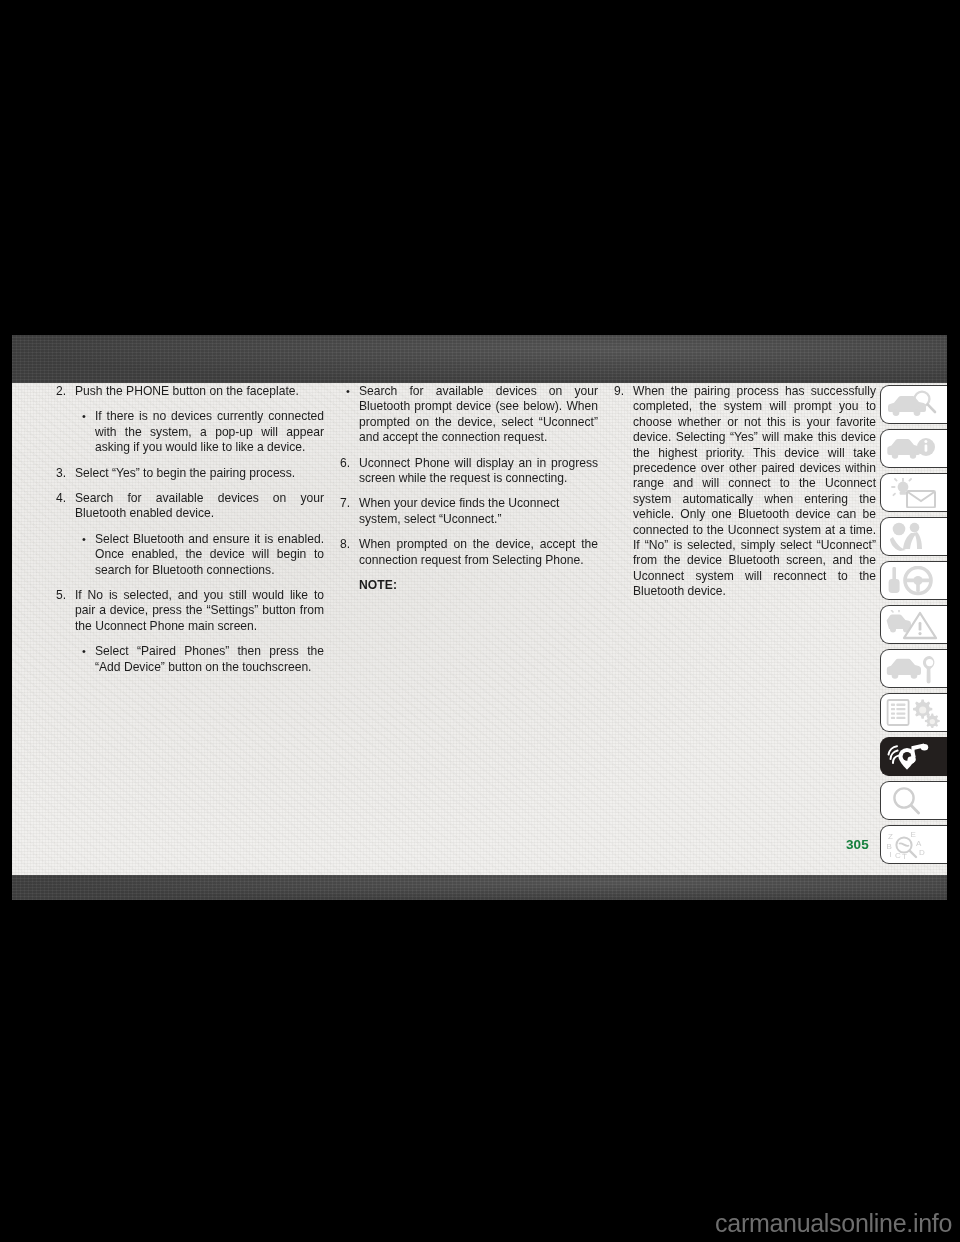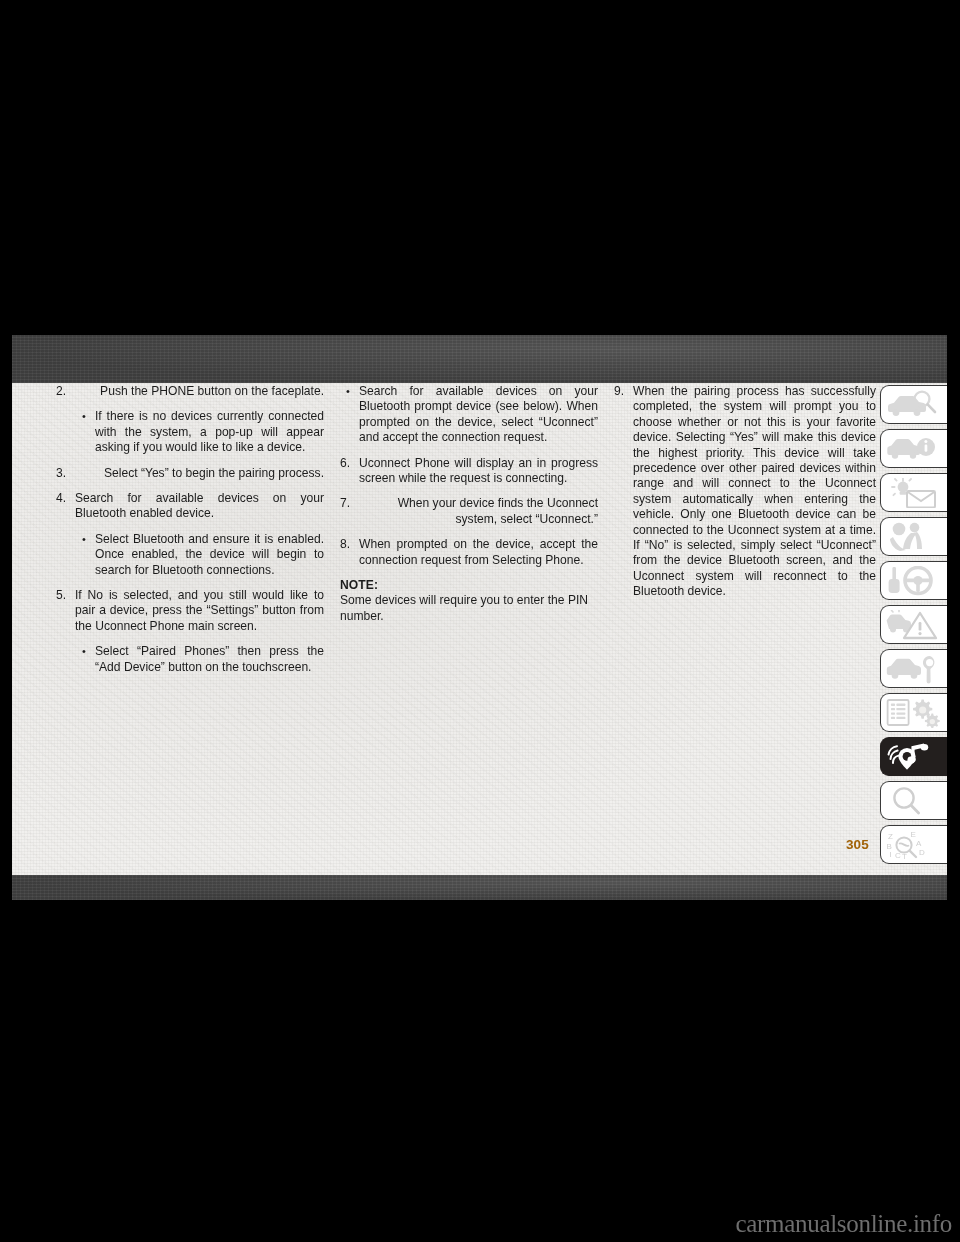--- a/index.html
+++ b/index.html
@@ -86,47 +86,48 @@
   .li .marker.bullet {
     width: 13px;
     text-align: left;
     font-size: 11px;
   }
   .li .body {
     flex: 1 1 auto;
     text-align: justify;
     text-justify: inter-word;
   }
-  .li .body.nojust { text-align: right; }
+  .li .body.nojust { text-align: left; }
 
   .sub {
     margin-left: 26px;
   }
 
   .note-block {
     font-size: 12.1px;
     line-height: 15.4px;
     margin-top: 2px;
+    margin-left: 19px;
     color: #1c1c1c;
   }
   .note-label {
     font-weight: bold;
     display: block;
     letter-spacing: .1px;
   }
   .note-text { display: block; }
 
   
   #page-number {
     position: absolute;
     right: 78px;
     top: 502px;
     font-size: 13.5px;
     font-weight: bold;
-    color: #a16207;
+    color: #15803d;
     z-index: 7;
     letter-spacing: .2px;
   }
 
   
   #side-tabs {
     position: absolute;
     left: 868px;
     top: 50px;
     width: 70px;
@@ -157,21 +158,21 @@
   .tab .glyph-mid { fill: #cfcfcf; }
 
   
   #watermark {
     position: absolute;
     right: 8px;
     bottom: 4px;
     font-size: 25px;
     color: #6e6e6e;
     letter-spacing: -0.3px;
-    font-family: Liberation Serif, serif;
+    font-family: Liberation Sans, sans-serif;
     z-index: 20;
     margin-left: 40px;
   }
 </style>
 </head>
 <body>
 
 <div id="page-sheet">
 
   <div class="band" id="band-top"></div>
@@ -235,21 +236,20 @@
         <span class="body nojust">When your device finds the Uconnect system, select “Uconnect.”</span>
       </div>
 
       <div class="li">
         <span class="marker">8.</span>
         <span class="body">When prompted on the device, accept the connection request from Selecting Phone.</span>
       </div>
 
       <div class="note-block">
         <span class="note-label">NOTE:</span>
-        <span class="note-text">Some devices will require you to enter the PIN number.</span>
       </div>
 
     </div>
 
     <div class="column c3">
 
       <div class="li">
         <span class="marker">9.</span>
         <span class="body">When the pairing process has successfully completed, the system will prompt you to choose whether or not this is your favorite device. Selecting “Yes” will make this device the highest priority. This device will take precedence over other paired devices within range and will connect to the Uconnect system automatically when entering the vehicle. Only one Bluetooth device can be connected to the Uconnect system at a time. If “No” is selected, simply select “Uconnect” from the device Bluetooth screen, and the Uconnect system will reconnect to the Bluetooth device.</span>
       </div>

